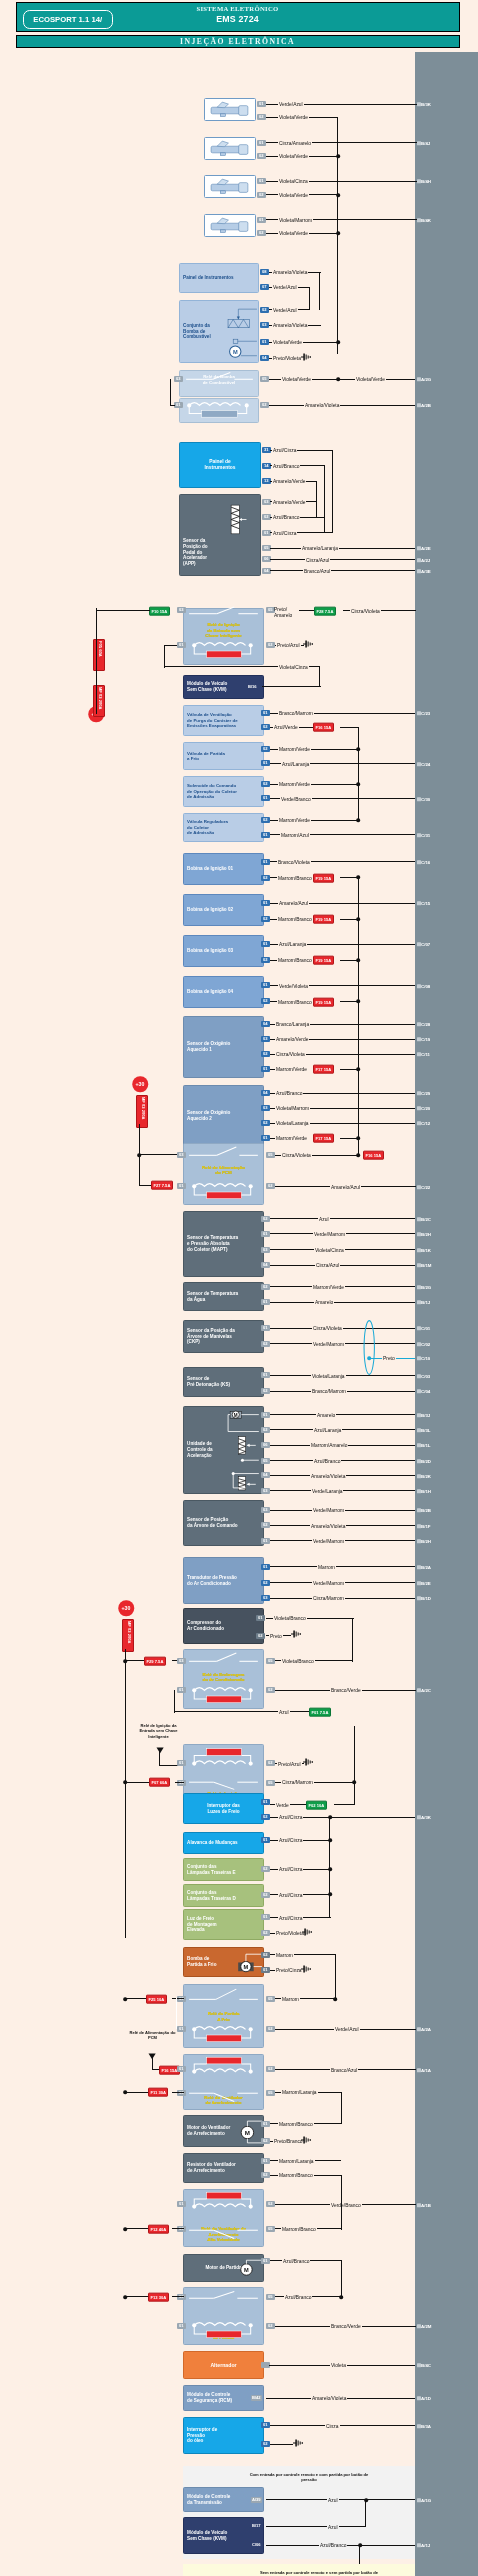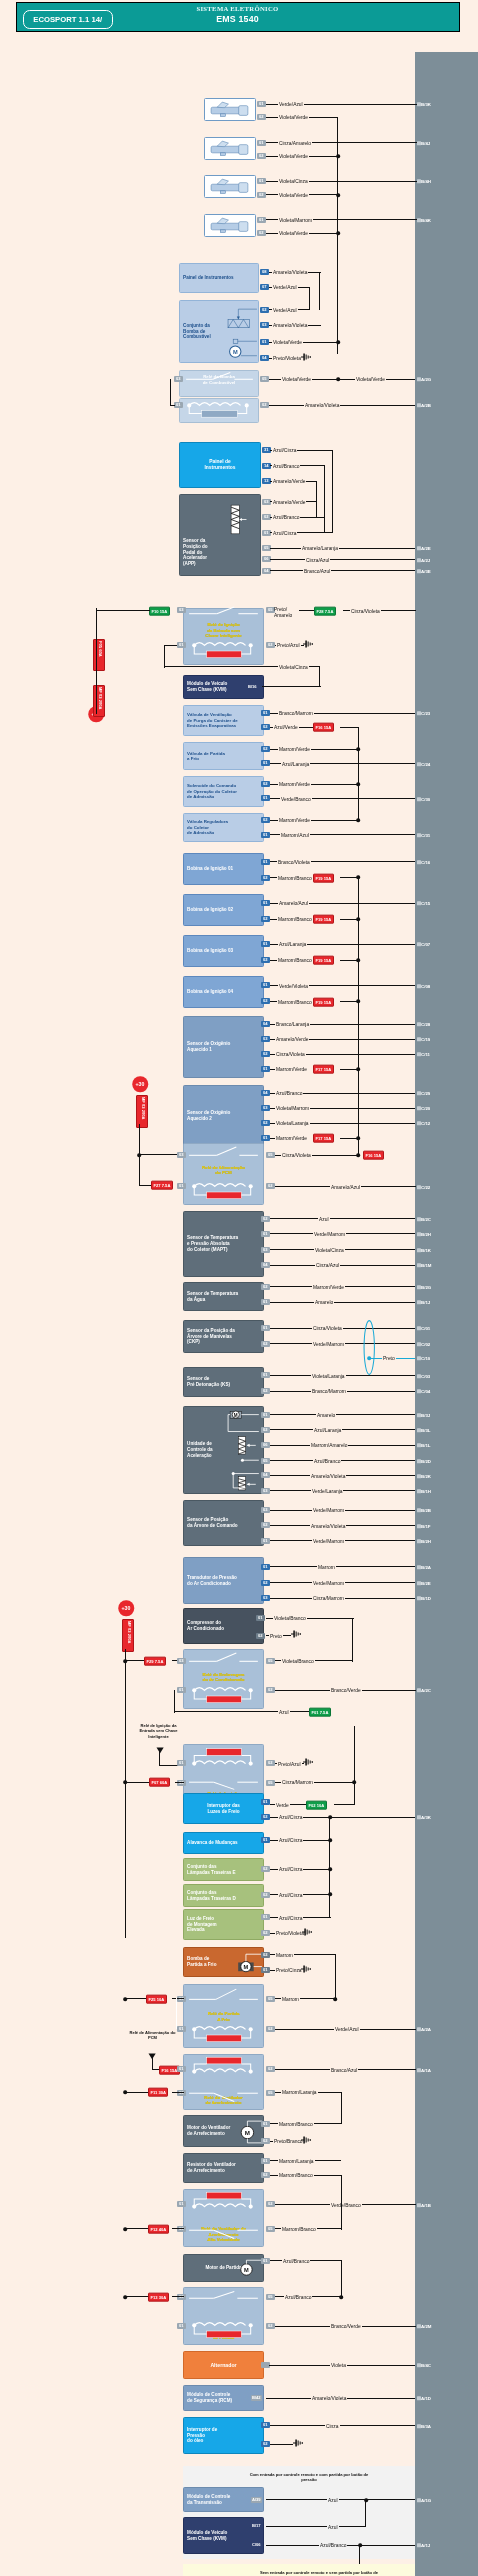--- a/index.html
+++ b/index.html
@@ -80,22 +80,25 @@
   .tinytxt{position:absolute;font-size:4.1px;color:#111;font-weight:700;line-height:1.25;white-space:nowrap;}
   .relaylbl{position:absolute;font-size:4.1px;color:#111;font-weight:700;line-height:1.3;text-align:center;}
 </style>
 </head>
 <body>
 
 <div id="page">
 
   <div class="hdr">
     <div class="sysline">SISTEMA ELETRÔNICO</div>
-    <div class="ems">EMS 1540</div>
+    <div class="ems">EMS 2724</div>
     <div class="badge">ECOSPORT 1.1   14/</div>
+  </div>
+  <div class="hdr2">
+    <span>INJEÇÃO ELETRÔNICA</span>
   </div>
 
   <div class="pcm-spine" style="top:52px;height:2746px;"></div>
 
   <div class="blk blk-lite ctr" style="left:204px;top:98px;width:52px;height:23px;background:#fff;border:1px solid #6f9bc6;padding:1px;">
     <svg width="43" height="17.5" viewBox="0 0 84 34">
       <rect x="4" y="12" width="56" height="13" rx="3" fill="#b6cde6" stroke="#4a79ab"></rect>
       <rect x="58" y="9" width="18" height="19" rx="3" fill="#cddeef" stroke="#4a79ab"></rect>
       <path d="M16 12 L26 2 L38 6 L30 13 Z" fill="#cddeef" stroke="#4a79ab"></path>
       <rect x="22" y="25" width="10" height="5" fill="#b6cde6" stroke="#4a79ab"></rect>

